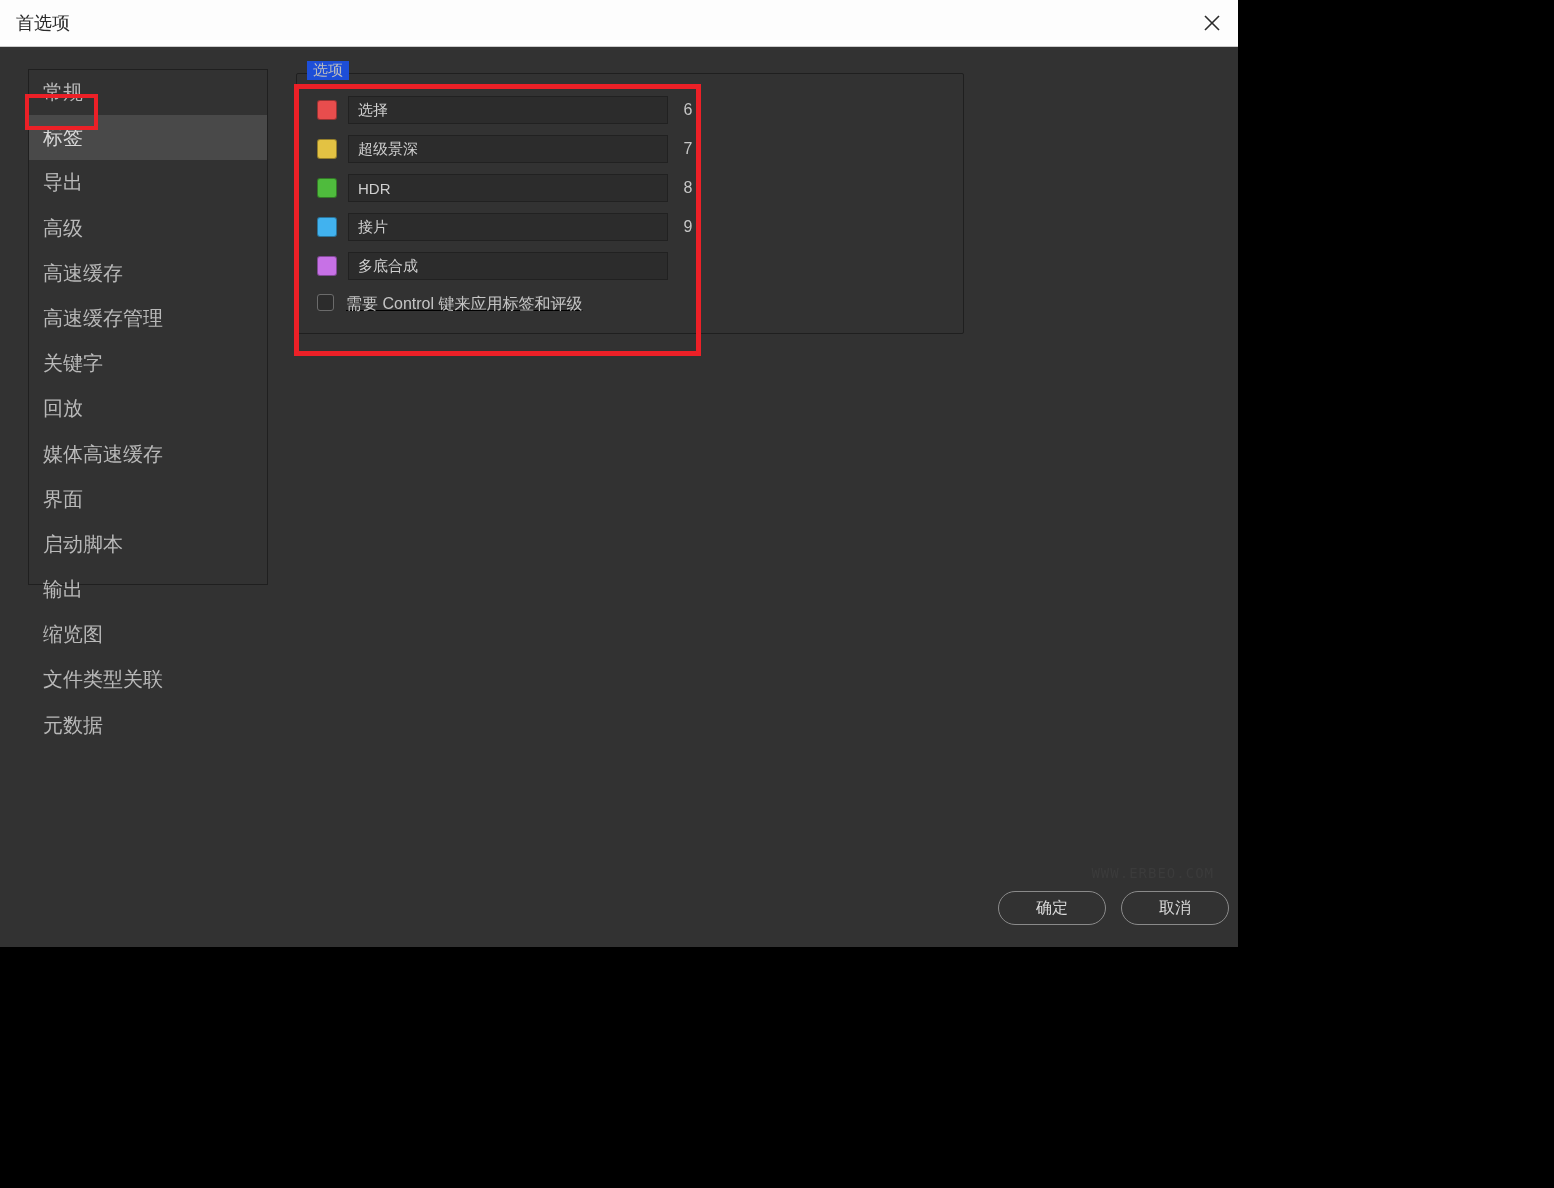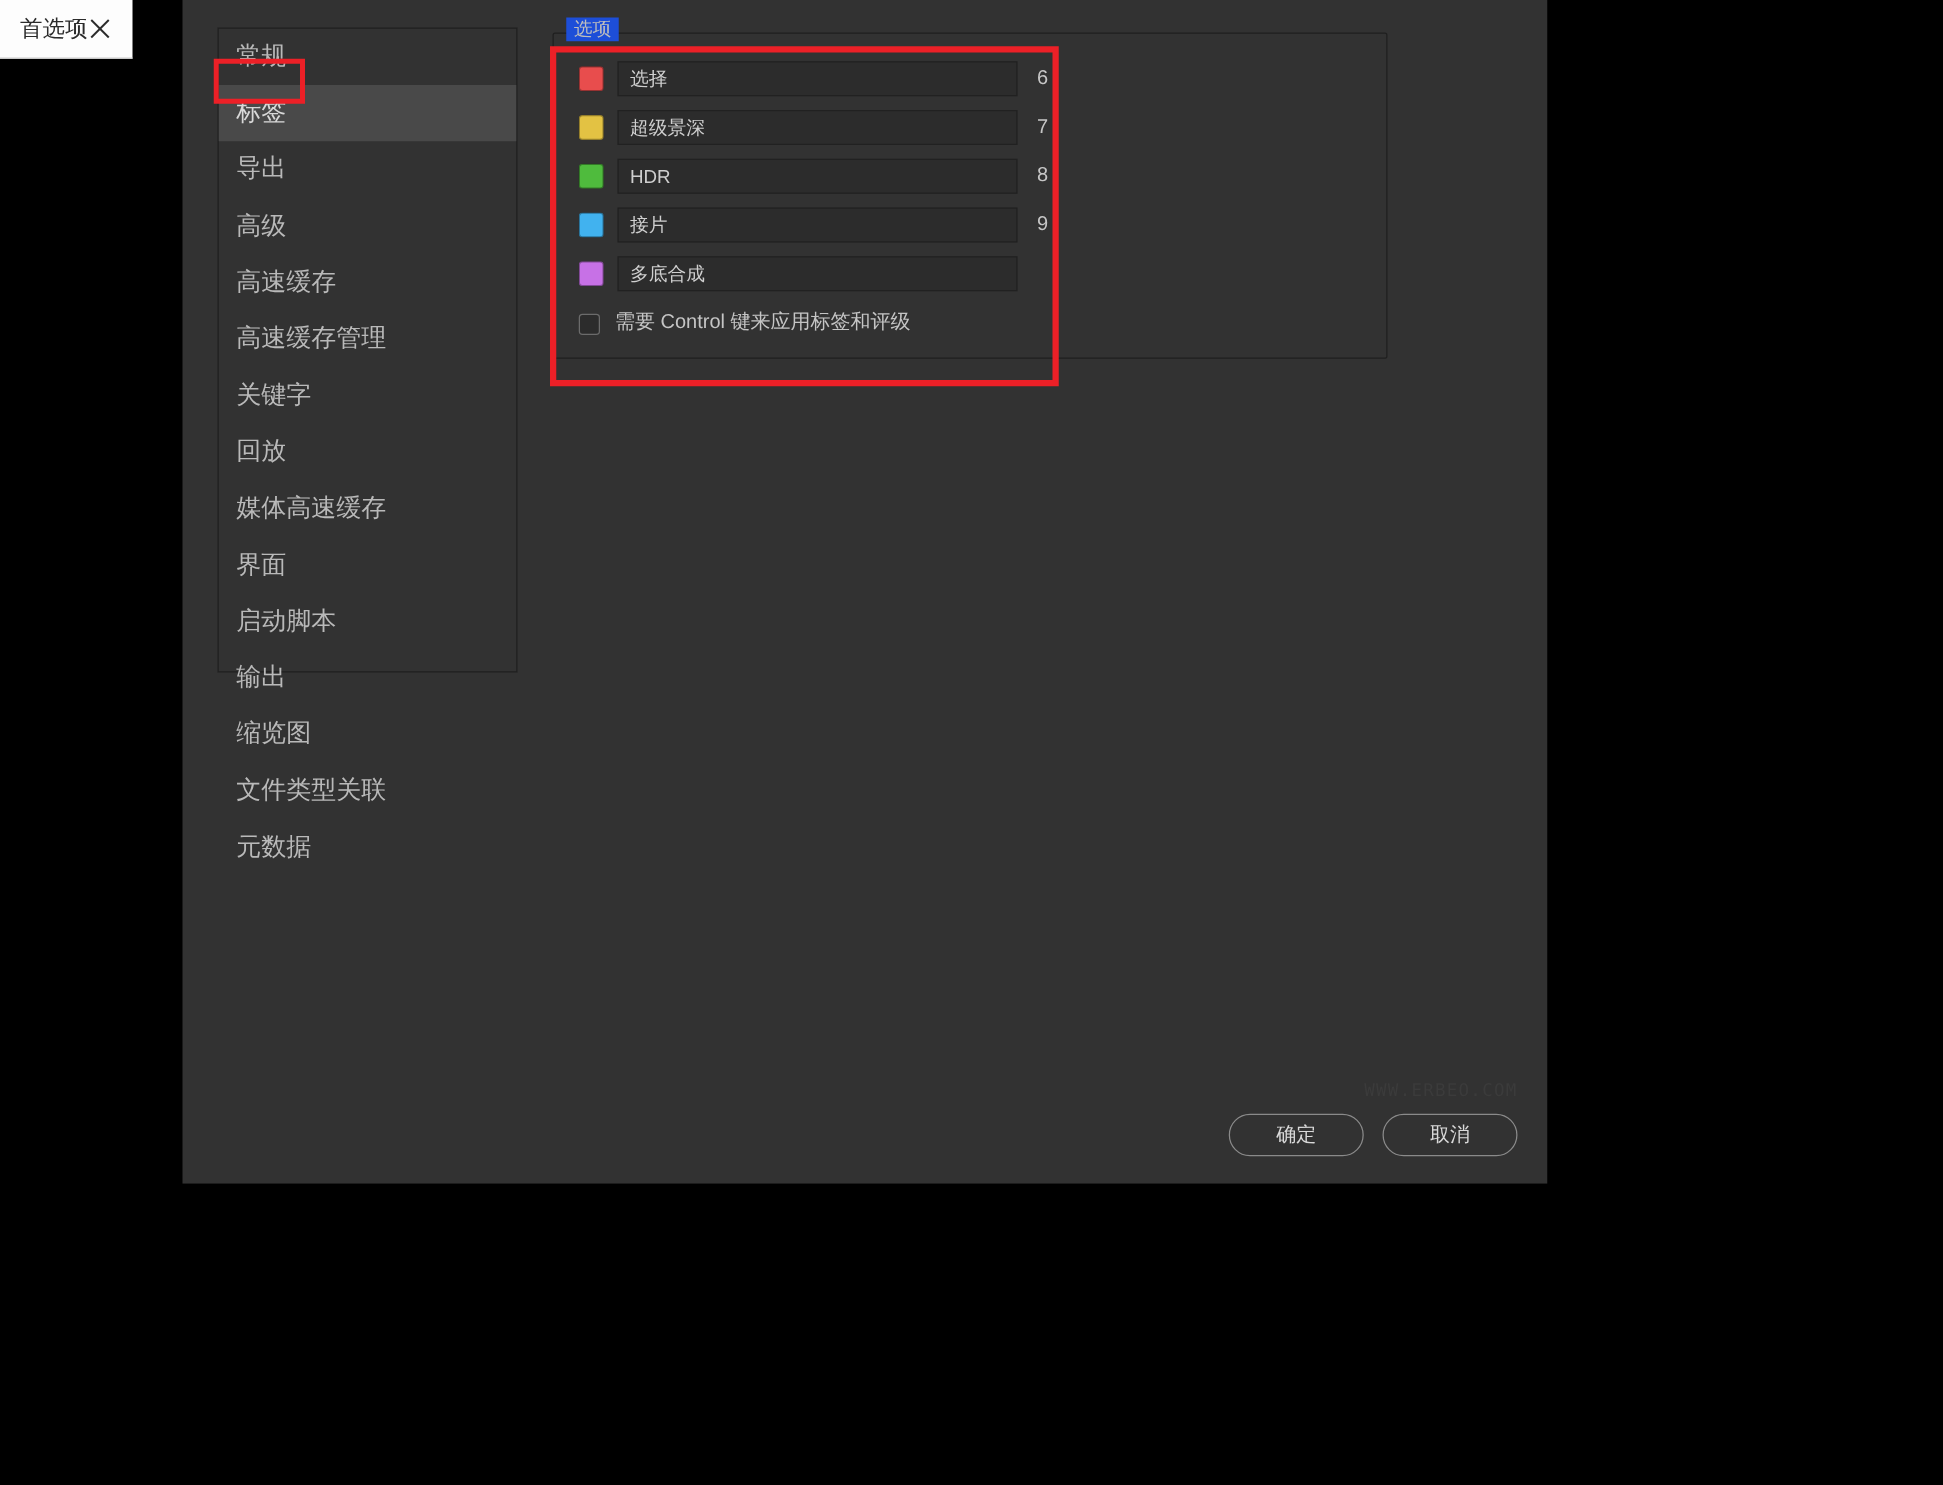--- a/index.html
+++ b/index.html
@@ -7,22 +7,21 @@
       font-family: "Microsoft YaHei", "PingFang SC", sans-serif;
       background: #000;
       width: 1238px;
       height: 947px;
       overflow: hidden;
     }
     .window {
       width: 100%;
       height: 100%;
       display: flex;
-      flex-direction: row;
-      gap: 40px;
+      flex-direction: column;
     }
     .titlebar {
       height: 47px;
       background: #fdfdfd;
       display: flex;
       align-items: center;
       justify-content: space-between;
       padding: 0 16px;
       border-bottom: 1px solid #ccc;
     }
@@ -129,40 +128,41 @@
       font-family: Liberation Sans, sans-serif;
     }
     .shortcut {
       color: #c6c6c6;
       font-size: 16px;
       width: 18px;
       text-align: center;
     }
     .checkbox-row {
       display: flex;
-      align-items: flex-end;
+      align-items: flex-start;
       gap: 12px;
       margin-top: 14px;
       cursor: pointer;
+      text-decoration: underline;
     }
     .checkbox {
       width: 17px;
       height: 17px;
       border: 1px solid #6b6b6b;
       border-radius: 3px;
       background: #2c2c2c;
     }
     .checkbox-label {
       color: #c5c5c5;
       font-size: 16px;
     }
     .footer {
       position: absolute;
       bottom: 22px;
-      right: 24px;
+      right: 9px;
       display: flex;
       gap: 15px;
       justify-content: flex-end;
     }
     .btn {
       width: 108px;
       height: 34px;
       border: 1px solid #8a8a8a;
       border-radius: 18px;
       background: transparent;

